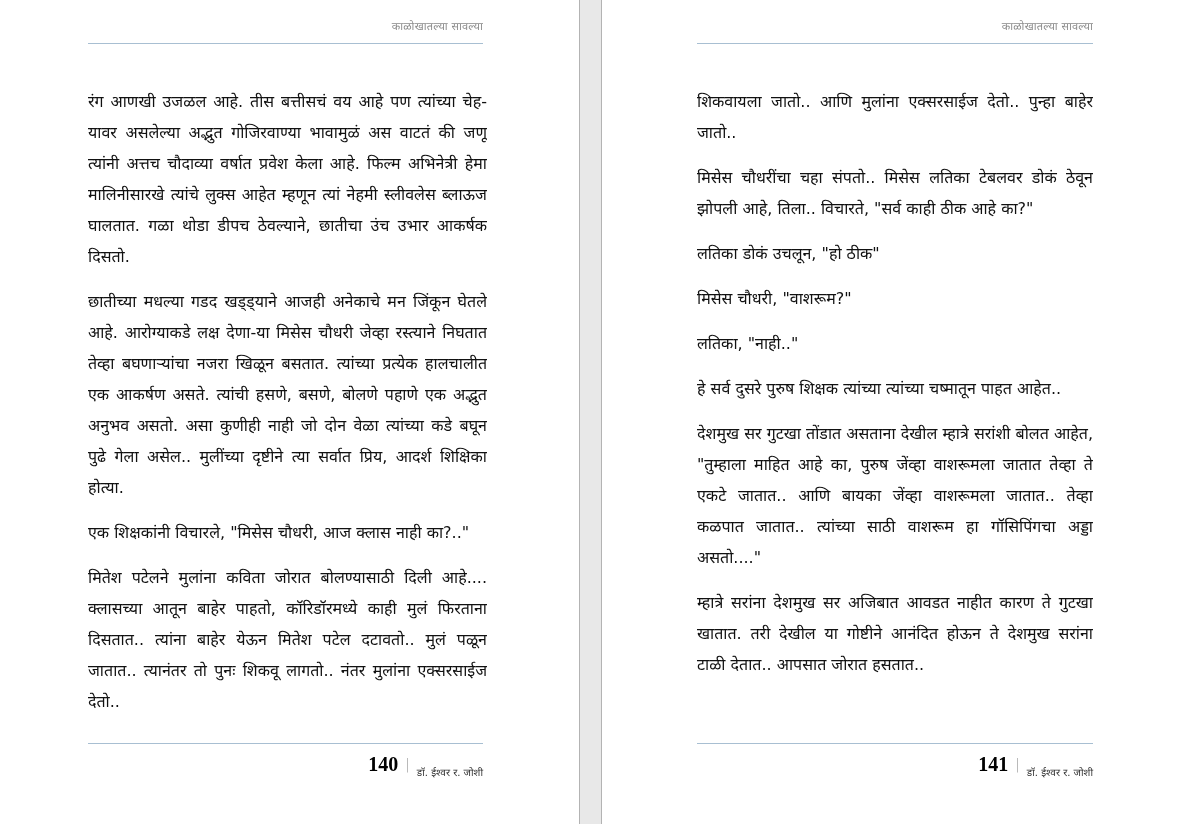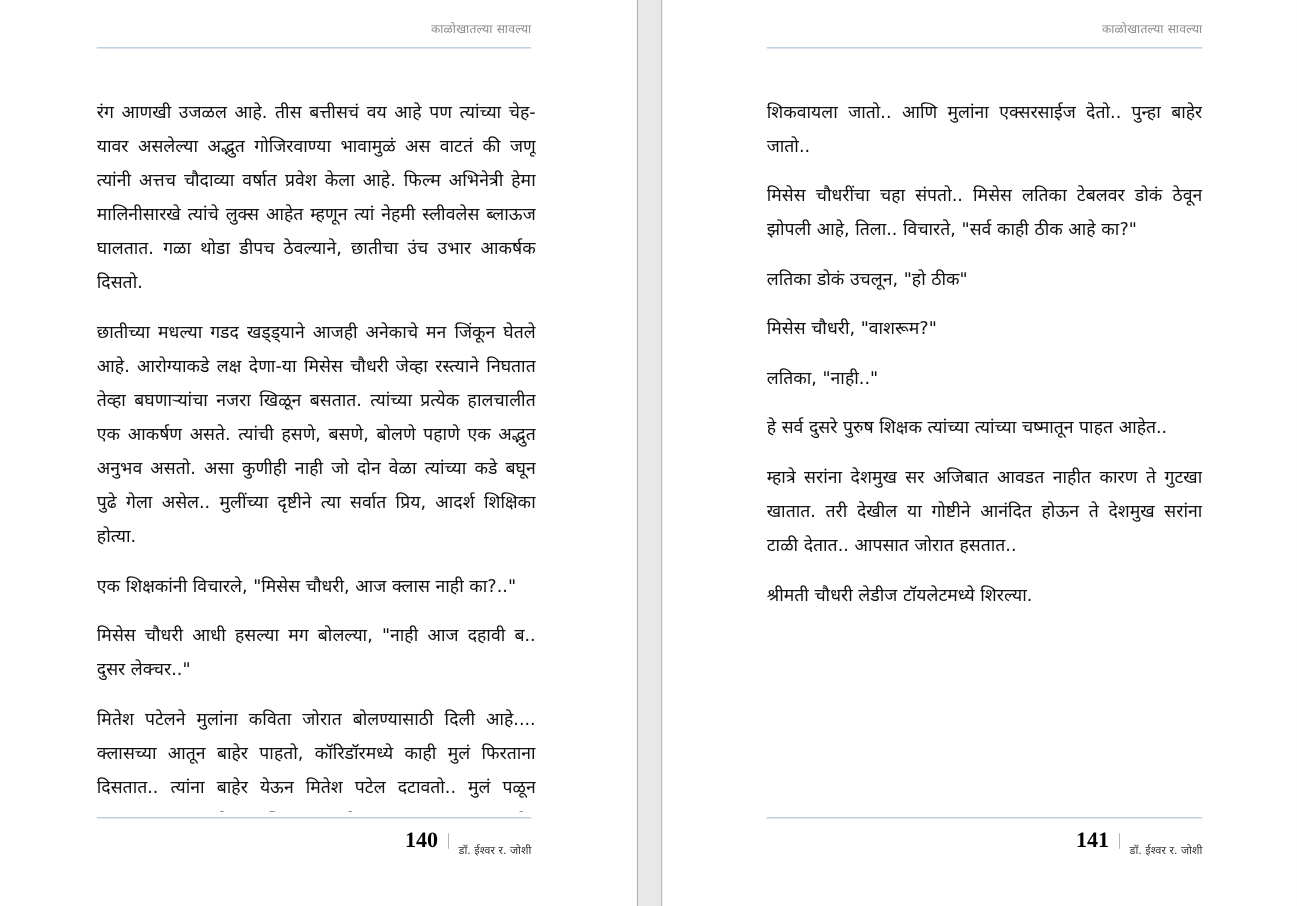--- a/index.html
+++ b/index.html
@@ -60,42 +60,41 @@
 <body>
 
 <div class="page left">
   <div class="running-header">
     <span>काळोखातल्या सावल्या</span>
   </div>
   <div class="page-body">
       <p class="para">रंग आणखी उजळल आहे.  तीस बत्तीसचं वय आहे पण त्यांच्या चेह-यावर असलेल्या अद्भुत गोजिरवाण्या भावामुळं अस वाटतं की जणू त्यांनी अत्तच चौदाव्या वर्षात प्रवेश केला आहे. फिल्म अभिनेत्री हेमा मालिनीसारखे त्यांचे लुक्स आहेत म्हणून त्यां नेहमी स्लीवलेस ब्लाऊज घालतात. गळा थोडा डीपच ठेवल्याने, छातीचा उंच उभार आकर्षक दिसतो.</p>
       <p class="para">छातीच्या मधल्या गडद खड्ड्याने आजही अनेकाचे मन जिंकून घेतले आहे. आरोग्याकडे लक्ष देणा-या मिसेस चौधरी जेव्हा रस्त्याने निघतात तेव्हा बघणाऱ्यांचा नजरा खिळून बसतात. त्यांच्या प्रत्येक हालचालीत एक आकर्षण असते. त्यांची हसणे, बसणे, बोलणे पहाणे एक अद्भुत अनुभव असतो. असा कुणीही नाही जो दोन वेळा त्यांच्या कडे बघून पुढे गेला असेल.. मुलींच्या दृष्टीने त्या सर्वात प्रिय, आदर्श शिक्षिका होत्या.</p>
       <p class="para">एक शिक्षकांनी विचारले, "मिसेस चौधरी, आज क्लास नाही का?.."</p>
-      <p class="para">मिसेस चौधरी आधी हसल्या मग बोलल्या, "नाही आज दहावी ब.. दुसर लेक्चर.."</p>
       <p class="para">मितेश पटेलने मुलांना कविता जोरात बोलण्यासाठी दिली आहे.... क्लासच्या आतून बाहेर पाहतो, कॉरिडॉरमध्ये काही मुलं फिरताना दिसतात.. त्यांना बाहेर येऊन मितेश पटेल दटावतो.. मुलं पळून जातात.. त्यानंतर तो पुनः शिकवू लागतो.. नंतर मुलांना एक्सरसाईज देतो..</p>
     </div>
   <div class="page-footer">
     <span class="page-number">140</span>
     <span class="footer-sep">|</span>
     <span class="footer-author">डॉ. ईश्वर र. जोशी</span>
   </div>
 </div>
 
 <div class="page right">
   <div class="running-header">
     <span>काळोखातल्या सावल्या</span>
   </div>
   <div class="page-body">
       <p class="para">शिकवायला जातो.. आणि मुलांना एक्सरसाईज देतो.. पुन्हा बाहेर जातो..</p>
       <p class="para">मिसेस चौधरींचा चहा संपतो.. मिसेस लतिका टेबलवर डोकं ठेवून झोपली आहे, तिला.. विचारते, "सर्व काही ठीक आहे का?"</p>
       <p class="para">लतिका डोकं उचलून, "हो ठीक"</p>
       <p class="para">मिसेस चौधरी, "वाशरूम?"</p>
       <p class="para">लतिका, "नाही.."</p>
       <p class="para">हे सर्व दुसरे पुरुष शिक्षक त्यांच्या त्यांच्या चष्मातून पाहत आहेत..</p>
+      <p class="para">देशमुख सर गुटखा तोंडात असताना देखील म्हात्रे सरांशी बोलत आहेत, "तुम्हाला माहित आहे का, पुरुष जेंव्हा वाशरूमला जातात तेव्हा ते एकटे जातात.. आणि बायका जेंव्हा वाशरूमला जातात.. तेव्हा कळपात जातात.. त्यांच्या साठी वाशरूम हा गॉसिपिंगचा अड्डा असतो...."</p>
       <p class="para">म्हात्रे सरांना देशमुख सर अजिबात आवडत नाहीत कारण ते गुटखा खातात. तरी देखील या गोष्टीने आनंदित होऊन ते देशमुख सरांना टाळी देतात.. आपसात जोरात हसतात..</p>
-      <p class="para">श्रीमती चौधरी लेडीज टॉयलेटमध्ये शिरल्या.</p>
     </div>
   <div class="page-footer">
     <span class="page-number">141</span>
     <span class="footer-sep">|</span>
     <span class="footer-author">डॉ. ईश्वर र. जोशी</span>
   </div>
 </div>
 
 </body></html>

